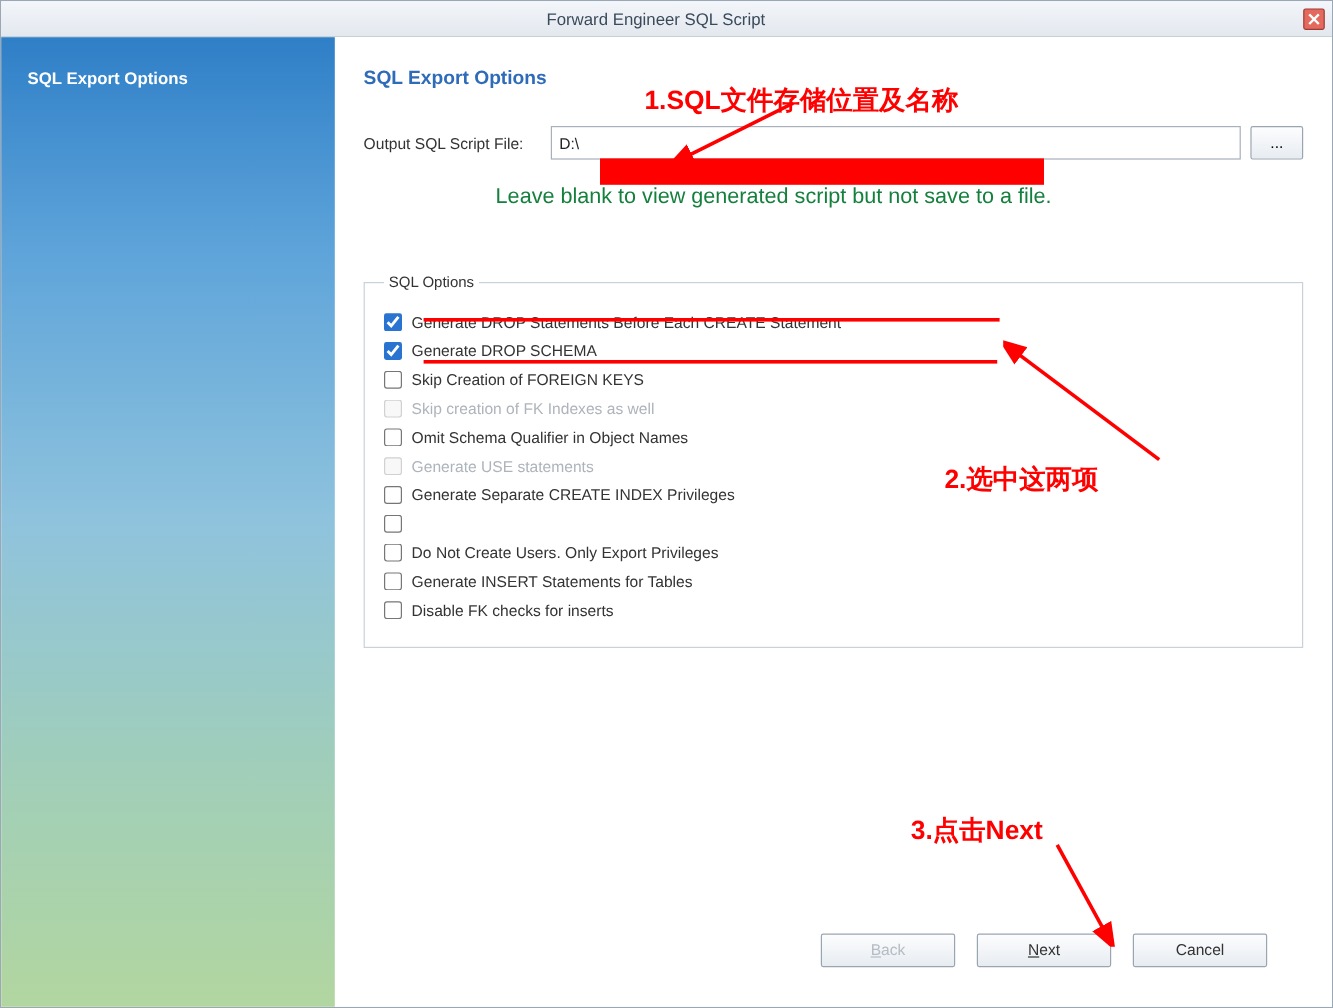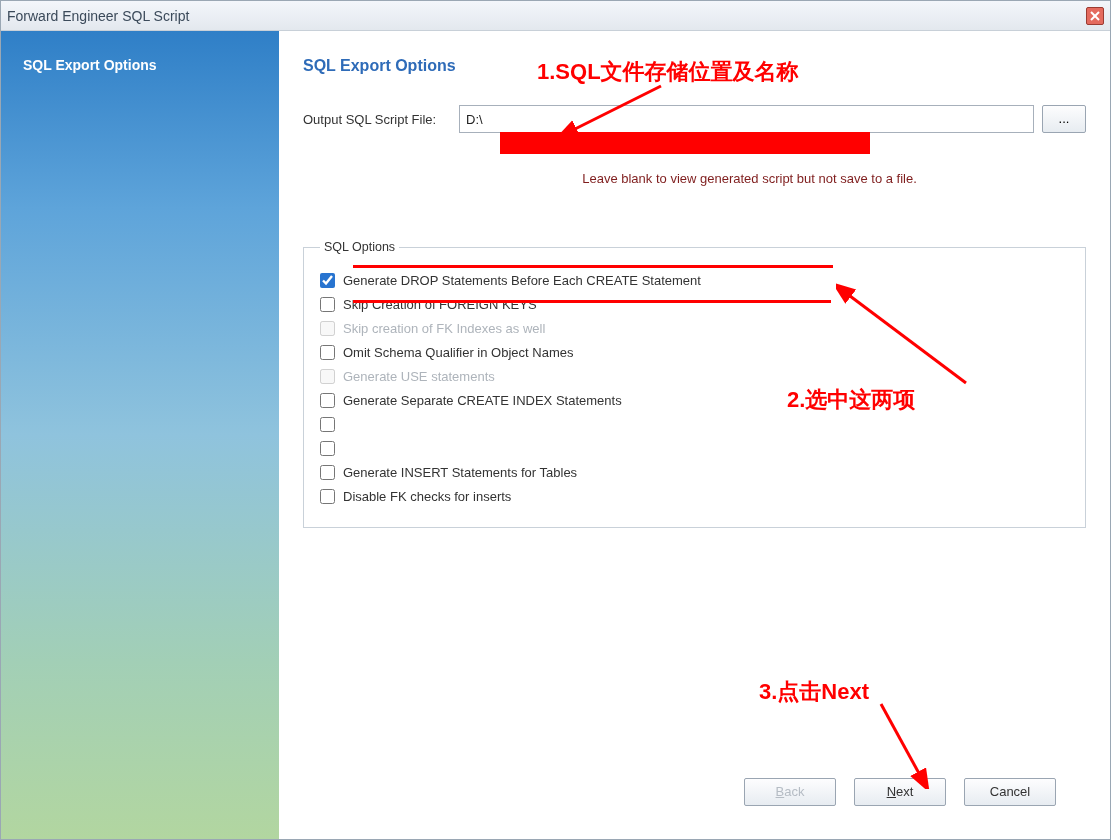--- a/index.html
+++ b/index.html
@@ -1,63 +1,63 @@
 <!DOCTYPE html>
 <html><head>
   <meta charset="utf-8">
   <style>
     * { margin: 0; padding: 0; box-sizing: border-box; font-family: "Segoe UI", Tahoma, sans-serif; }
 
     body { background: #fff; width: 1111px; height: 840px; overflow: hidden; position: relative; }
 
     .window { width: 1111px; height: 840px; border: 1px solid #9aa7b4; display: flex; flex-direction: column; position: relative; }
 
-    .titlebar { height: 30px; background: linear-gradient(#f3f6fb, #e3e8ee); display: flex; align-items: center; padding: 0 6px; color: #3b4a5a; font-size: 14px; border-bottom: 1px solid #c8d0d8; }
+    .titlebar { height: 30px; background: linear-gradient(#f3f6fb, #e3e8ee); display: flex; align-items: center; padding: 0 6px; color: #3b4a5a; font-size: 14px; border-bottom: 1px solid #c8d0d8; text-align: center; }
     .titlebar .title { flex: 1; }
     .close-btn { width: 18px; height: 18px; background: #e46a5e; border: 1px solid #9b3b32; border-radius: 2px; display: flex; align-items: center; justify-content: center; }
     .close-btn svg { stroke: #fff; }
 
     .body { flex: 1; display: flex; background: #fff; }
 
     .sidebar { width: 278px; background: linear-gradient(180deg, #2f7fc7 0%, #5ea4da 22%, #8fc3dd 50%, #a2cfb6 78%, #b2d6a0 100%); padding: 16px 14px; }
     .sidebar-item { color: #cfe5f7; font-size: 14px; padding: 10px 8px; cursor: pointer; }
     .sidebar-item.active { color: #fff; font-weight: 600; }
 
     .content { flex: 1; padding: 20px 24px 16px 24px; display: flex; flex-direction: column; position: relative; }
 
     .heading { color: #2e6bb8; font-size: 16px; font-weight: 600; margin-bottom: 30px; margin-top: 6px; }
 
-    .row { display: flex; align-items: center; gap: 8px; margin-bottom: 24px; }
+    .row { display: flex; align-items: center; gap: 8px; margin-bottom: 6px; }
     .row label.fld-label { font-size: 13px; color: #333; width: 148px; }
     .row input[type=text] { flex: 1; height: 28px; border: 1px solid #a7b0bb; padding: 0 6px; font-size: 13px; color: #222; }
     .browse-btn { width: 44px; height: 28px; border: 1px solid #9aa5b2; background: linear-gradient(#fdfdfe, #e7ecf1); font-size: 13px; text-align: center; line-height: 26px; cursor: pointer; border-radius: 2px; }
 
     .redact { position: absolute; left: 499px; top: 131px; width: 370px; height: 22px; background: #ff0000; }
 
-    .hint { font-size: 13px; color: #7f1d1d; text-align: center; margin: 14px 0 22px 0; padding-left: 110px; }
+    .hint { font-size: 18px; color: #15803d; margin: 14px 0 22px 0; padding-left: 110px; }
 
     fieldset.options { border: 1px solid #c9d1d9; padding: 10px 16px 14px 16px; font-size: 13px; margin-top: 32px; }
     fieldset.options legend { font-size: 12.5px; color: #333; padding: 0 4px; }
     .opt { display: flex; align-items: center; gap: 8px; margin: 9px 0; }
     .opt input[type=checkbox] { width: 15px; height: 15px; accent-color: #2874d0; }
     .opt.disabled { color: #aeb4bb; }
     .opt label { font-size: 13px; color: #333; }
     .opt.disabled label { color: #aeb4bb; }
 
     .underline-red { position: absolute; height: 3px; background: #ff0000; }
     .ul1 { left: 352px; top: 264px; width: 480px; }
     .ul2 { left: 352px; top: 299px; width: 478px; }
 
     .footer { height: 54px; display: flex; justify-content: flex-end; align-items: center; gap: 18px; padding-right: 30px; padding-bottom: 8px; }
-    .btn { width: 92px; height: 28px; border: 1px solid #9aa5b2; background: linear-gradient(#fdfdfe, #e7ecf1); font-size: 13px; text-align: center; line-height: 26px; border-radius: 2px; color: #333; cursor: pointer; }
+    .btn { width: 112px; height: 28px; border: 1px solid #9aa5b2; background: linear-gradient(#fdfdfe, #e7ecf1); font-size: 13px; text-align: center; line-height: 26px; border-radius: 2px; color: #333; cursor: pointer; }
     .btn.disabled { color: #b5bcc4; }
     .btn u { text-decoration: underline; }
 
     .anno { position: absolute; color: #ff0000; font-weight: 700; font-size: 22px; font-family: "Microsoft YaHei", sans-serif; pointer-events: none; }
-    .anno1 { left: 536px; top: 56px; }
+    .anno1 { left: 536px; top: 68px; }
     .anno2 { left: 786px; top: 384px; }
     .anno3 { left: 758px; top: 676px; }
 
     svg.arrow { position: absolute; pointer-events: none; }
   </style>
 </head>
 <body>
 
 <div class="window">
 
@@ -90,44 +90,49 @@
       <div class="hint">Leave blank to view generated script but not save to a file.</div>
 
       <fieldset class="options">
         <legend>SQL Options</legend>
 
         <div class="opt">
           <input type="checkbox" checked="" style="">
           <label>Generate DROP Statements Before Each CREATE Statement</label>
         </div>
         <div class="opt">
+          <input type="checkbox" checked="" style="">
+          <label>Generate DROP SCHEMA</label>
+        </div>
+        <div class="opt">
           <input type="checkbox" style="">
           <label>Skip Creation of FOREIGN KEYS</label>
         </div>
         <div class="opt disabled">
           <input type="checkbox" disabled="" style="">
           <label>Skip creation of FK Indexes as well</label>
         </div>
         <div class="opt">
           <input type="checkbox" style="">
           <label>Omit Schema Qualifier in Object Names</label>
         </div>
         <div class="opt disabled">
           <input type="checkbox" disabled="" style="">
           <label>Generate USE statements</label>
         </div>
         <div class="opt">
           <input type="checkbox" style="">
-          <label>Generate Separate CREATE INDEX Statements</label>
+          <label>Generate Separate CREATE INDEX Privileges</label>
         </div>
         <div class="opt">
           <input type="checkbox" style="">
         </div>
         <div class="opt">
           <input type="checkbox" style="">
+          <label>Do Not Create Users. Only Export Privileges</label>
         </div>
         <div class="opt">
           <input type="checkbox" style="">
           <label>Generate INSERT Statements for Tables</label>
         </div>
         <div class="opt">
           <input type="checkbox" style="">
           <label>Disable FK checks for inserts</label>
         </div>
 

